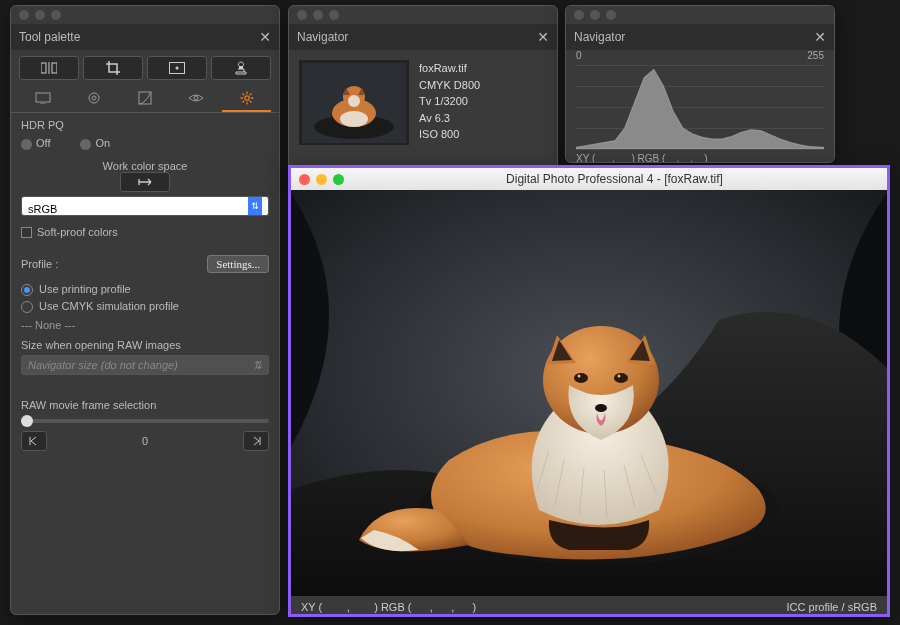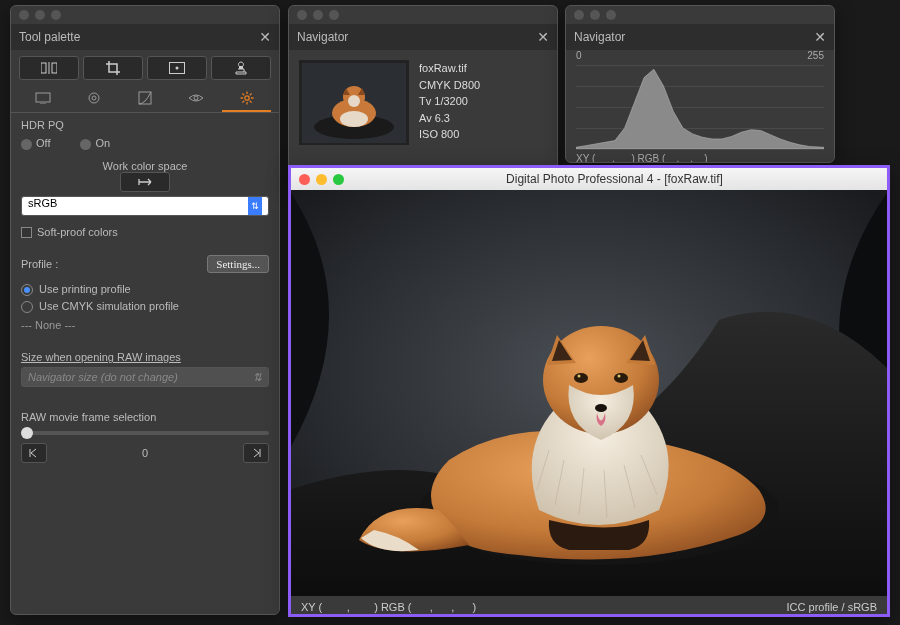--- a/index.html
+++ b/index.html
@@ -18,21 +18,21 @@
   .tool-btn { flex: 1; height: 24px; background: #2a2a2a; border: 1px solid #555; border-radius: 3px; display: flex; align-items: center; justify-content: center; color: #ccc; }
   .tab-row { display: flex; border-bottom: 1px solid #555; padding: 0 8px; gap: 2px; }
   .tab { flex: 1; height: 26px; display: flex; align-items: center; justify-content: center; color: #999; border-bottom: 2px solid transparent; }
   .tab.active { border-bottom: 2px solid #e67e22; color: #e67e22; }
   .section { padding: 6px 10px; font-size: 11px; color: #bbb; }
   .section-label { margin-bottom: 4px; font-size: 11px; }
   .radio-row { display: flex; gap: 30px; margin: 6px 0 10px 0; align-items: center; }
   .radio { width: 11px; height: 11px; border-radius: 50%; background: #666; margin-right: 4px; display: inline-block; vertical-align: middle; }
   .flex-between { display: flex; justify-content: space-between; align-items: center; }
   .icon-btn { width: 50px; height: 20px; background: #2a2a2a; border: 1px solid #555; border-radius: 3px; display: flex; align-items: center; justify-content: center; color: #ccc; }
-  .select { width: 100%; height: 20px; background: #fff; color: #000; border: 1px solid #555; border-radius: 3px; padding: 0 6px; font-size: 11px; display: flex; align-items: flex-start; justify-content: space-between; }
+  .select { width: 100%; height: 20px; background: #fff; color: #000; border: 1px solid #555; border-radius: 3px; padding: 0 6px; font-size: 11px; display: flex; align-items: flex-end; justify-content: space-between; }
   .select .arrows { width: 14px; align-self: stretch; background: #3b7dff; display: flex; align-items: center; justify-content: center; color: #fff; font-size: 9px; }
   .chk { width: 11px; height: 11px; border: 1px solid #888; background: #333; margin-right: 5px; display: inline-block; vertical-align: middle; }
   .btn-small { background: #555; border: 1px solid #777; color: #eee; padding: 2px 8px; border-radius: 3px; font-size: 11px; font-family: Liberation Serif, serif; }
   .radio2 { width: 12px; height: 12px; border-radius: 50%; border: 1px solid #888; display: inline-block; margin-right: 6px; vertical-align: middle; position: relative; }
   .radio2.on::after { content:""; position:absolute; inset:2px; background:#4a90ff; border-radius:50%; }
   .disabled-select { width: 100%; height: 20px; background: #505050; border: 1px solid #555; border-radius: 3px; padding: 0 6px; color: #888; display: flex; align-items: center; justify-content: space-between; font-style: italic; }
   .slider-track { height: 4px; background: #555; border-radius: 2px; position: relative; margin: 8px 0; }
   .slider-thumb { width: 12px; height: 12px; border-radius: 50%; background: #ddd; position: absolute; left: 0; top: -4px; }
   .stepper-row { display: flex; justify-content: space-between; align-items: center; margin-top: 6px; }
   .step-btn { width: 26px; height: 20px; background: #2a2a2a; border: 1px solid #555; border-radius: 3px; display:flex; align-items:center; justify-content:center; }
@@ -172,21 +172,21 @@
         <span>Profile :</span>
         <button class="btn-small">Settings...</button>
       </div>
       <div style="margin-top:10px;">
         <div><span class="radio2 on"></span><span>Use printing profile</span></div>
         <div style="margin-top:4px;"><span class="radio2"></span><span>Use CMYK simulation profile</span></div>
       </div>
 
       <div style="margin-top:6px;color:#999;">---   None   ---</div>
 
-      <div style="margin-top:20px;text-decoration:underline;" class="section-label">Size when opening RAW images</div>
+      <div style="margin-top:8px;" class="section-label">Size when opening RAW images</div>
       <div class="disabled-select">
         <span>Navigator size (do not change)</span>
           <span>⇅</span>
       </div>
 
       <div style="margin-top:24px;" class="section-label">RAW movie frame selection</div>
       <div class="slider-track">
           <div class="slider-thumb"></div>
         </div>
       <div class="stepper-row">

